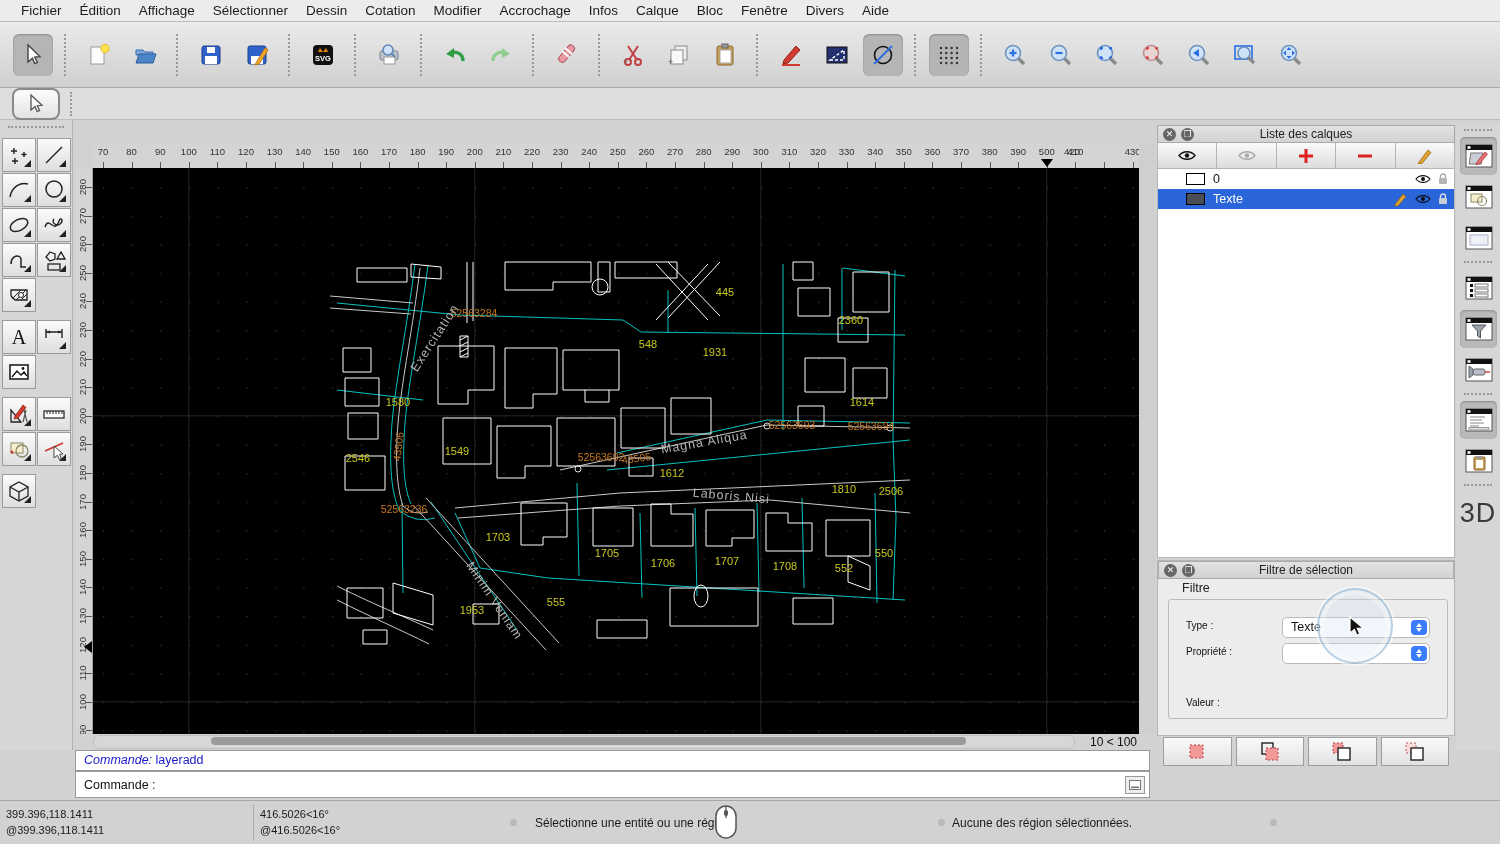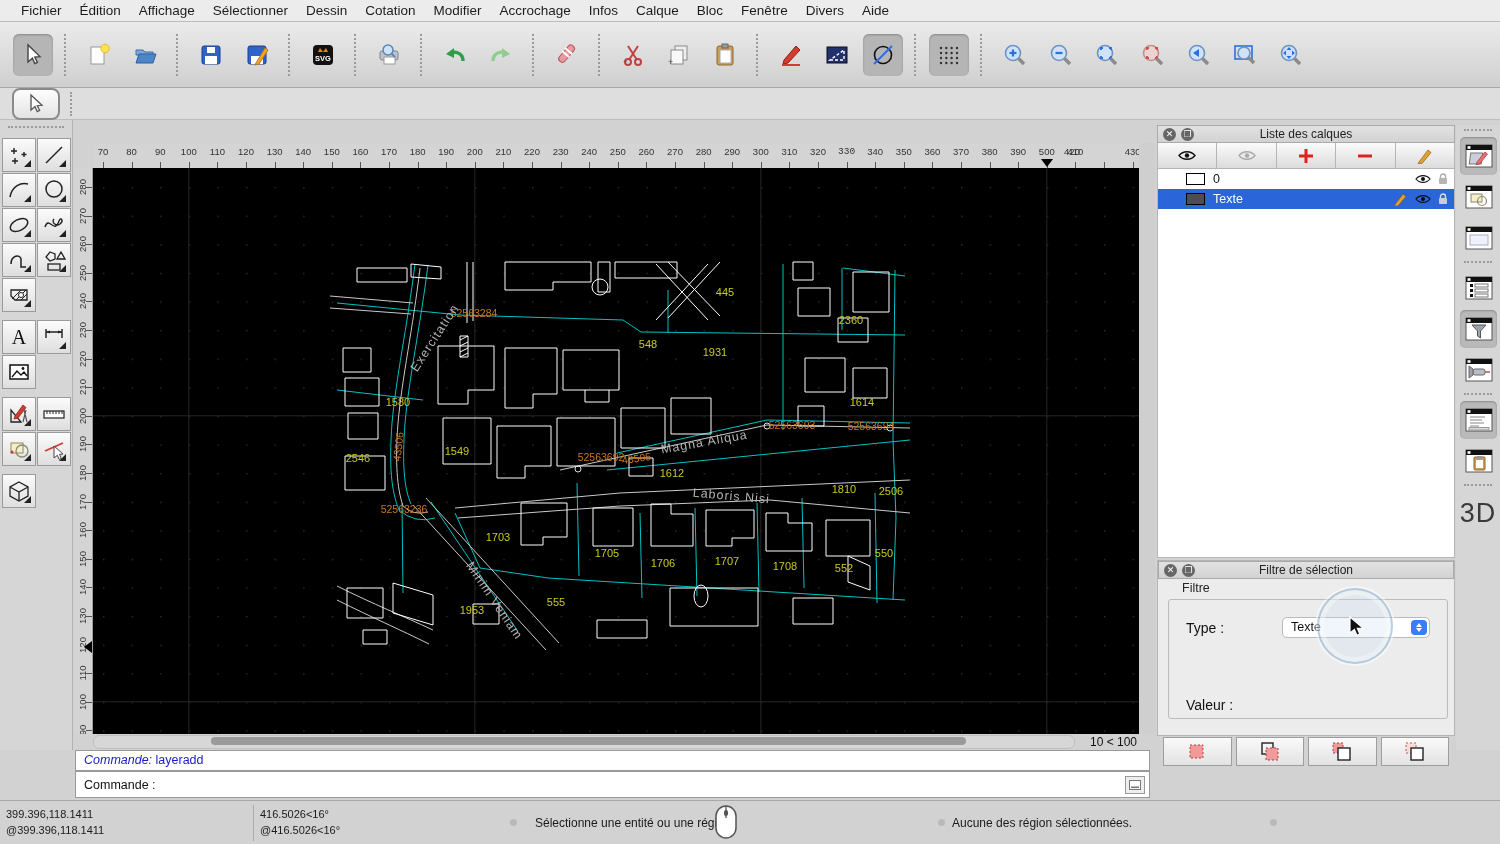--- a/index.html
+++ b/index.html
@@ -69,21 +69,21 @@
   .layers-list{height:389px;background:#fff;border:1px solid #b5b5b5;border-top:none;box-sizing:border-box;overflow:hidden;}
   .layer-row{height:20px;display:flex;align-items:center;font-size:12.5px;color:#111;position:relative;}
   .layer-row.selected{background:#2a65d9;color:#fff;}
   .swatch{width:17px;height:10px;border:1px solid #000;margin-left:28px;margin-right:8px;}
   .lr-icons{position:absolute;right:6px;display:flex;gap:7px;align-items:center;}
   .filter-panel{position:absolute;left:0;top:435px;width:298px;height:176px;background:#ececec;
                 border:1px solid #b5b5b5;box-sizing:border-box;}
   .fgroup{position:absolute;left:10px;top:38px;width:278px;height:118px;border:1px solid #bbb;border-radius:3px;}
   .fgroup-label{position:absolute;left:24px;top:20px;font-size:12.5px;color:#222;}
   .frow{position:absolute;left:0;width:298px;height:22px;}
-  .frow .flabel{position:absolute;left:28px;top:3px;font-size:14px;color:#111;}
+  .frow .flabel{position:absolute;left:28px;top:3px;font-size:10px;color:#111;}
   .fselect{position:absolute;left:124px;top:0;width:148px;height:21px;background:#fff;
            border:1px solid #b9b9b9;border-radius:5px;box-sizing:border-box;font-size:12.5px;color:#111;
            line-height:19px;padding-left:8px;}
   .fstep{position:absolute;right:2px;top:2px;width:16px;height:15px;background:#3b7cff;border-radius:4px;
          display:flex;flex-direction:column;align-items:center;justify-content:center;gap:1px;}
   .fstep i{width:0;height:0;border-left:3.5px solid transparent;border-right:3.5px solid transparent;}
   .fstep i.up{border-bottom:4px solid #fff;}
   .fstep i.dn{border-top:4px solid #fff;}
   .filter-actions{position:absolute;left:6px;top:612px;width:286px;display:flex;gap:4px;}
   .fa-btn{flex:1;height:27px;border:1px solid #9e9e9e;background:linear-gradient(#fafafa,#e2e2e2);
@@ -524,21 +524,21 @@
         <span class="hr-num" style="left: 610.6px;">280</span>
         <span class="hr-tick" style="left: 610.6px;"></span>
         <span class="hr-num" style="left: 639.2px;">290</span>
         <span class="hr-tick" style="left: 639.2px;"></span>
         <span class="hr-num" style="left: 667.8px;">300</span>
         <span class="hr-tick" style="left: 667.8px;"></span>
         <span class="hr-num" style="left: 696.4px;">310</span>
         <span class="hr-tick" style="left: 696.4px;"></span>
         <span class="hr-num" style="left: 725px; text-align: center;">320</span>
         <span class="hr-tick" style="left: 725px;"></span>
-        <span class="hr-num" style="left: 753.6px; font-family: Liberation Mono, monospace;">330</span>
+        <span class="hr-num" style="left: 753.6px;">330</span>
         <span class="hr-tick" style="left: 753.6px;"></span>
         <span class="hr-num" style="left: 782.2px;">340</span>
         <span class="hr-tick" style="left: 782.2px;"></span>
         <span class="hr-num" style="left: 810.8px;">350</span>
         <span class="hr-tick" style="left: 810.8px;"></span>
         <span class="hr-num" style="left: 839.4px;">360</span>
         <span class="hr-tick" style="left: 839.4px;"></span>
         <span class="hr-num" style="left: 868px;">370</span>
         <span class="hr-tick" style="left: 868px;"></span>
         <span class="hr-num" style="left: 896.6px;">380</span>
@@ -820,20 +820,30 @@
       <div class="frow" style="top:56px">
         <span class="flabel">Type :</span>
         <div class="fselect">
           <span>Texte</span>
           <span class="fstep">
               <i class="up"></i>
               <i class="dn"></i>
             </span>
         </div>
       </div>
+      <div class="frow" style="top:82px">
+        <span class="flabel">Propriété :</span>
+        <div class="fselect">
+          <span></span>
+          <span class="fstep">
+              <i class="up"></i>
+              <i class="dn"></i>
+            </span>
+        </div>
+      </div>
       <div class="frow" style="top:133px">
         <span class="flabel">Valeur :</span>
       </div>
     </div>
 
     <div class="filter-actions">
       <div class="fa-btn">
         <svg width="22" height="20">
             <rect x="4" y="3" width="13" height="13" fill="#f29a9a" stroke="#b04040" stroke-dasharray="2 2"></rect>
           </svg>

